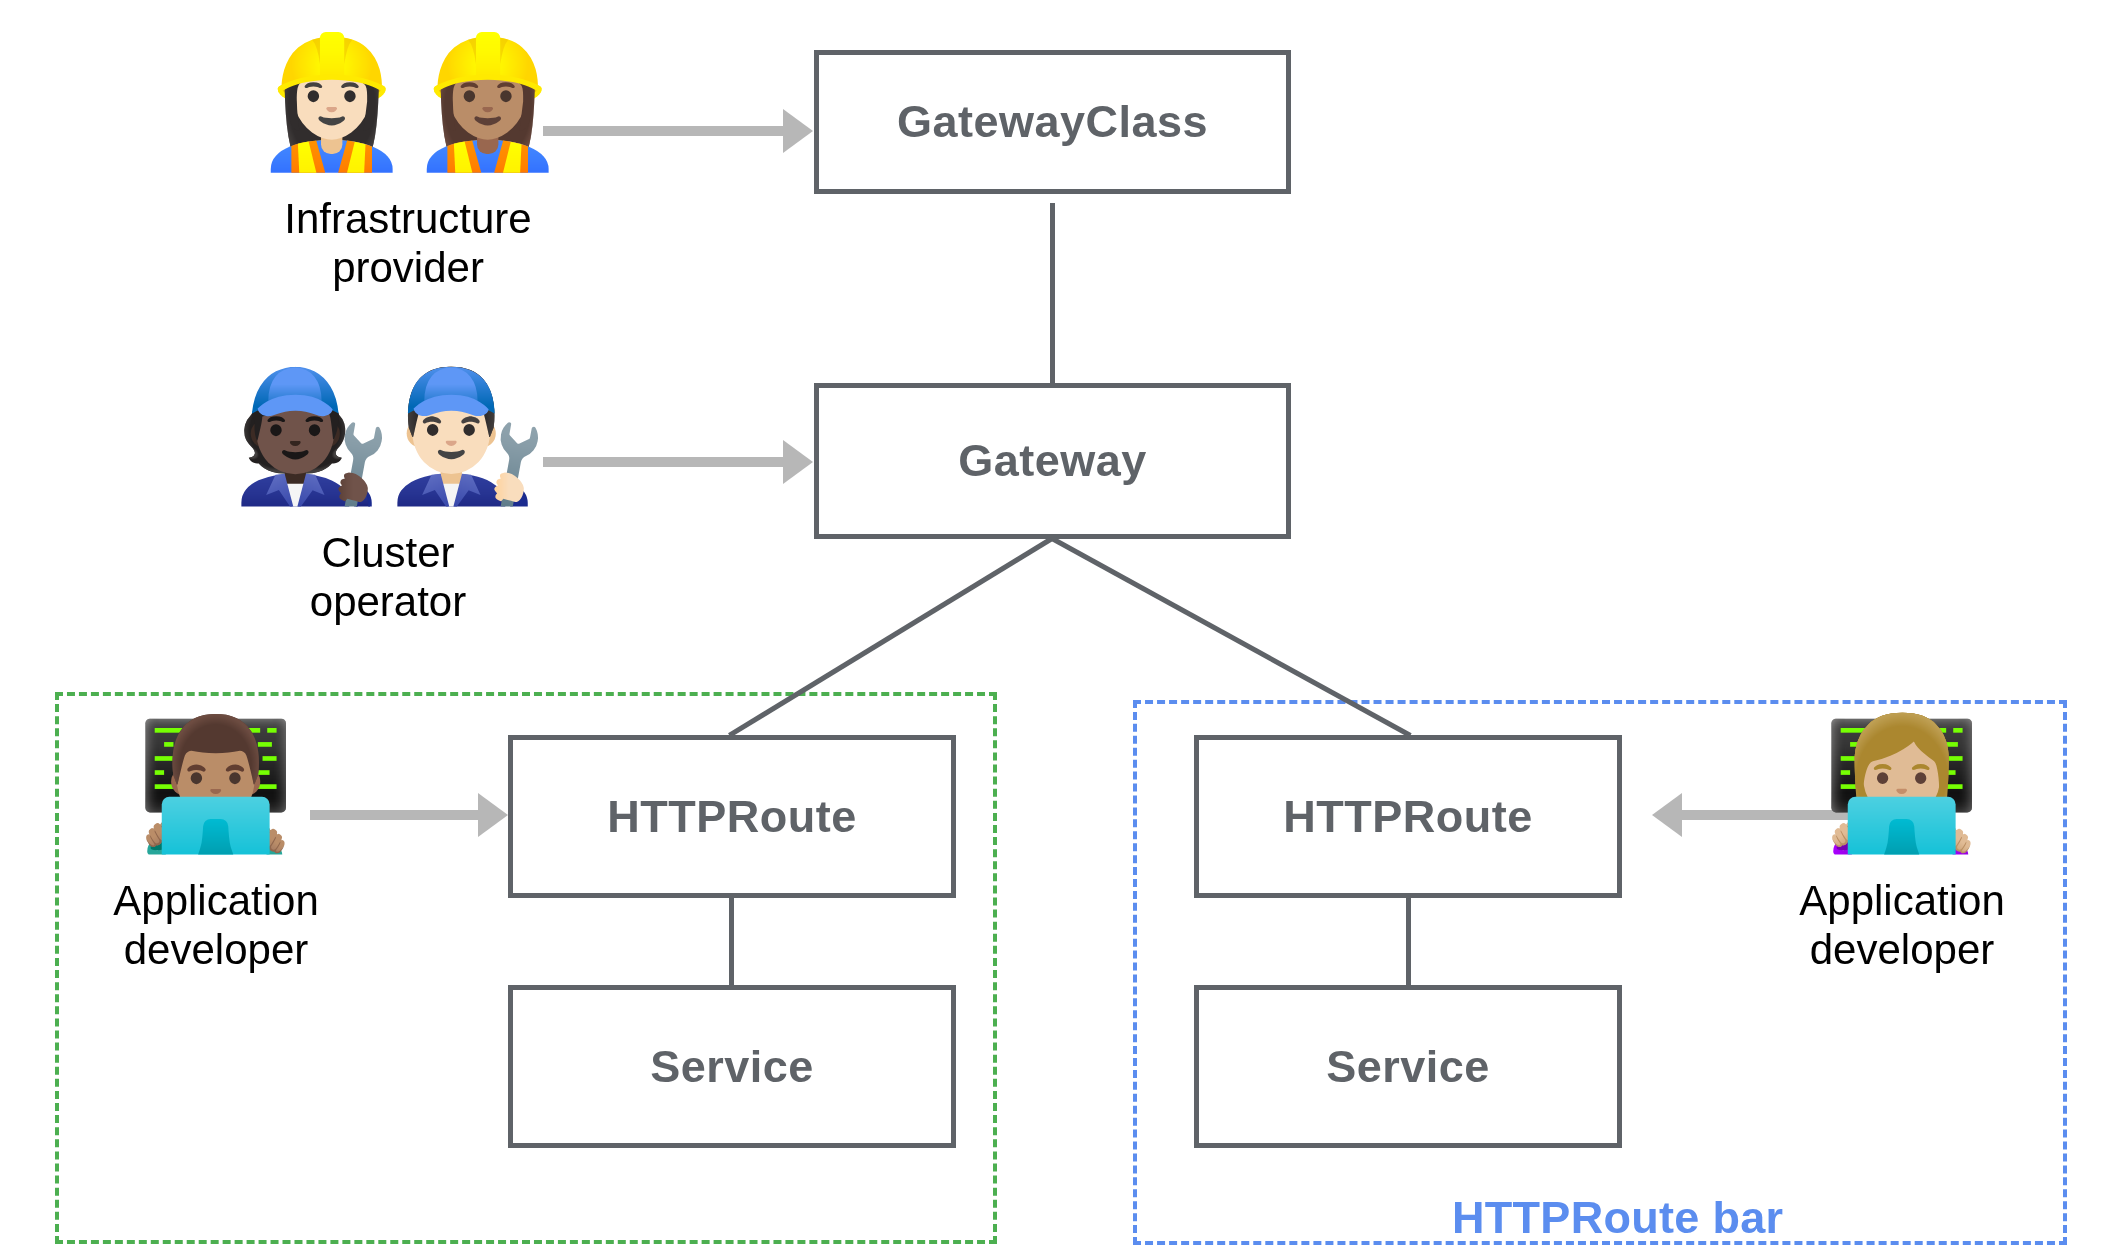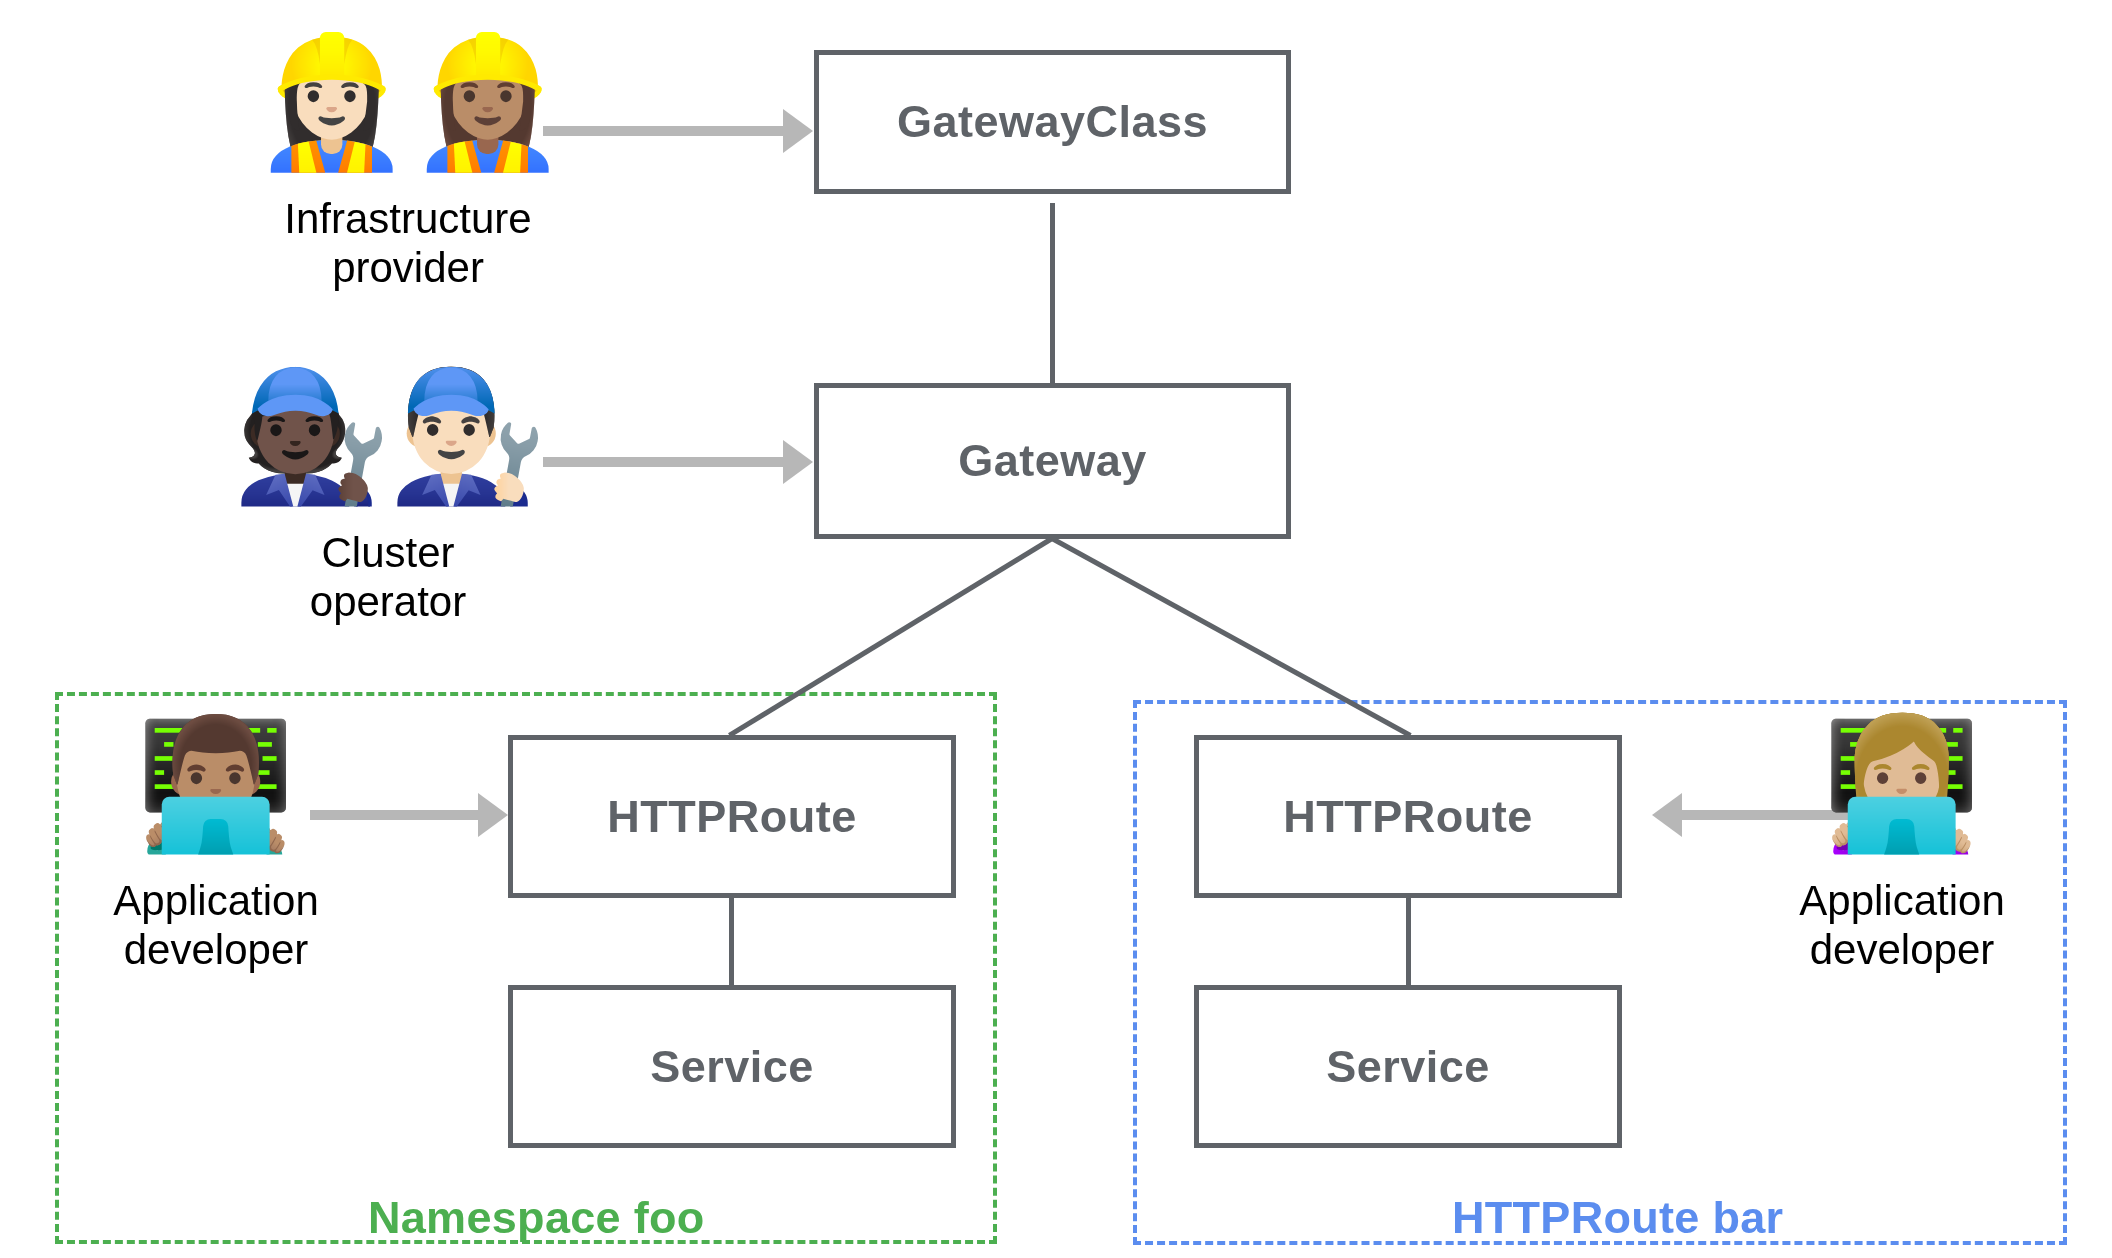--- a/index.html
+++ b/index.html
@@ -213,16 +213,15 @@
     <div class="actor-caption">Application
 developer</div>
   </div>
 
   <div class="actor" id="actor-dev-bar">
     <div class="actor-emojis single">👩🏼‍💻</div>
     <div class="actor-caption">Application
 developer</div>
   </div>
 
-  <div class="ns-label" id="ns-foo-label">Namespace foo</div>
   <div class="ns-label" id="ns-bar-label">HTTPRoute bar</div>
 
 </div>
 
 </body></html>

